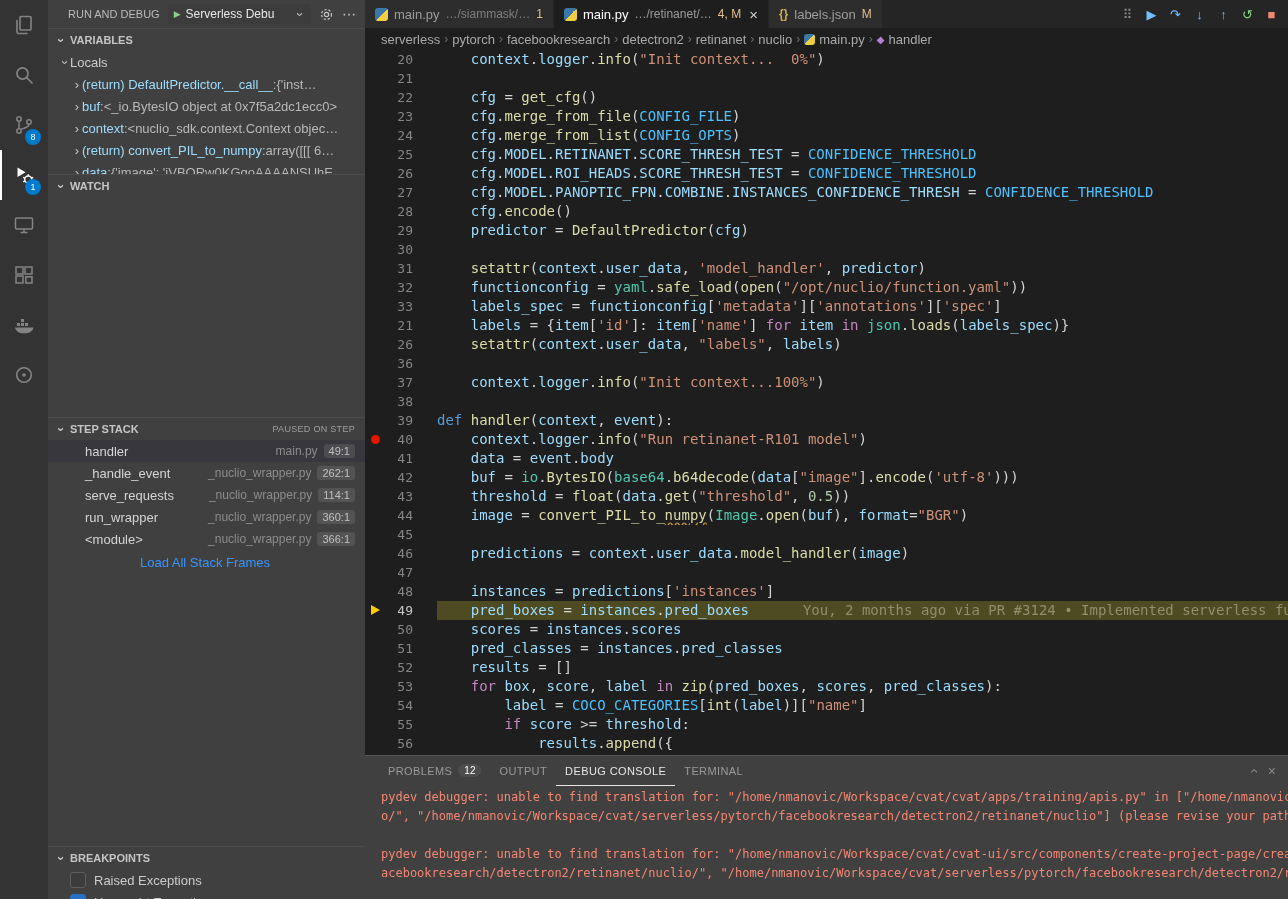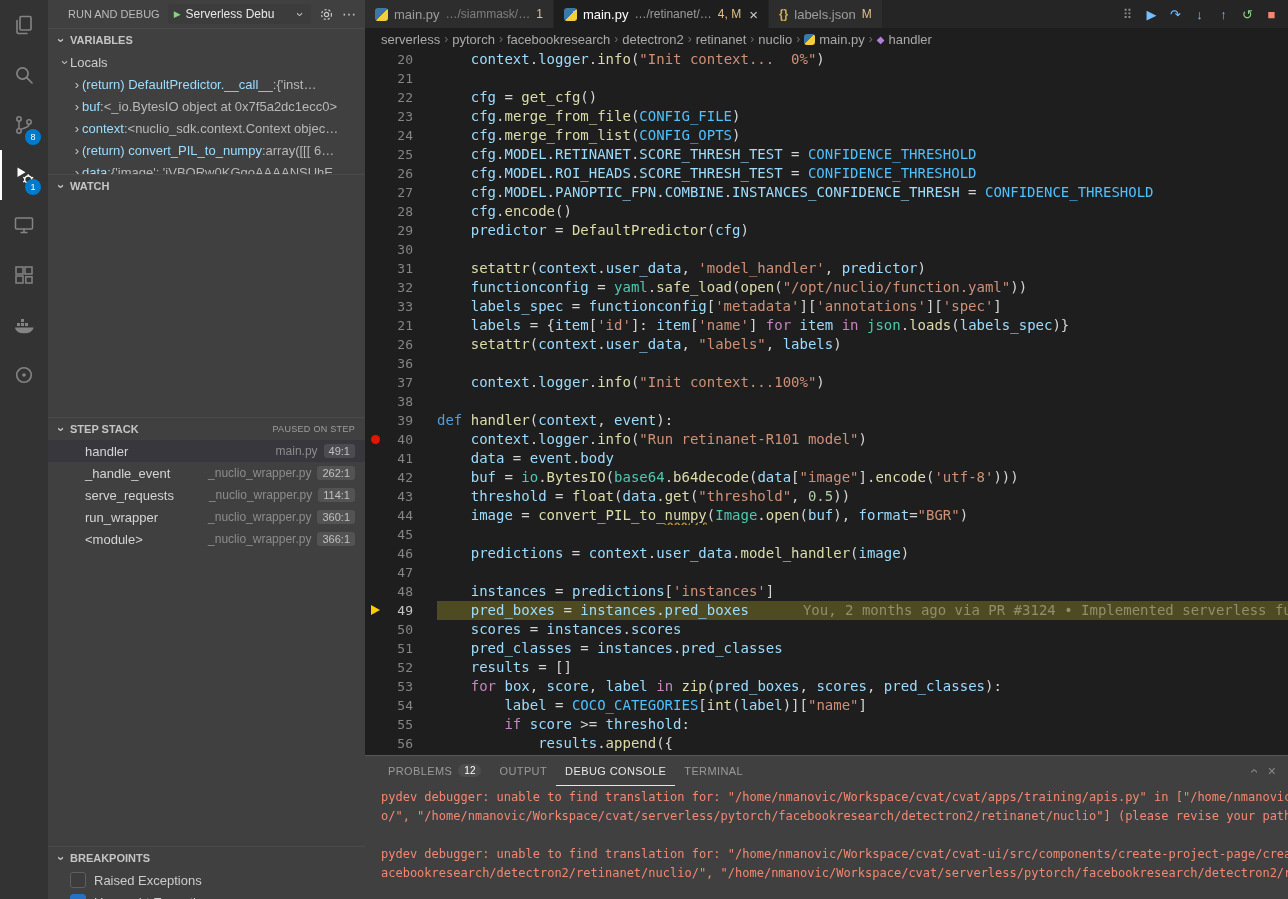--- a/index.html
+++ b/index.html
@@ -279,20 +279,21 @@
           <div class="stack-row">
             <span class="frame-name">run_wrapper</span>
             <span class="frame-file">_nuclio_wrapper.py</span>
             <span class="frame-pos">360:1</span>
           </div>
           <div class="stack-row">
             <span class="frame-name">&lt;module&gt;</span>
             <span class="frame-file">_nuclio_wrapper.py</span>
             <span class="frame-pos">366:1</span>
           </div>
+          <div class="load-link">Load All Stack Frames</div>
         </div>
     </div>
 
     <div class="section" id="sec-breakpoints">
       <div class="sec-header">
         <span class="chev exp">›</span>
         <span>BREAKPOINTS</span>
       </div>
       <div class="sec-body" id="breakpoints-body">
           <div class="bp-row">

